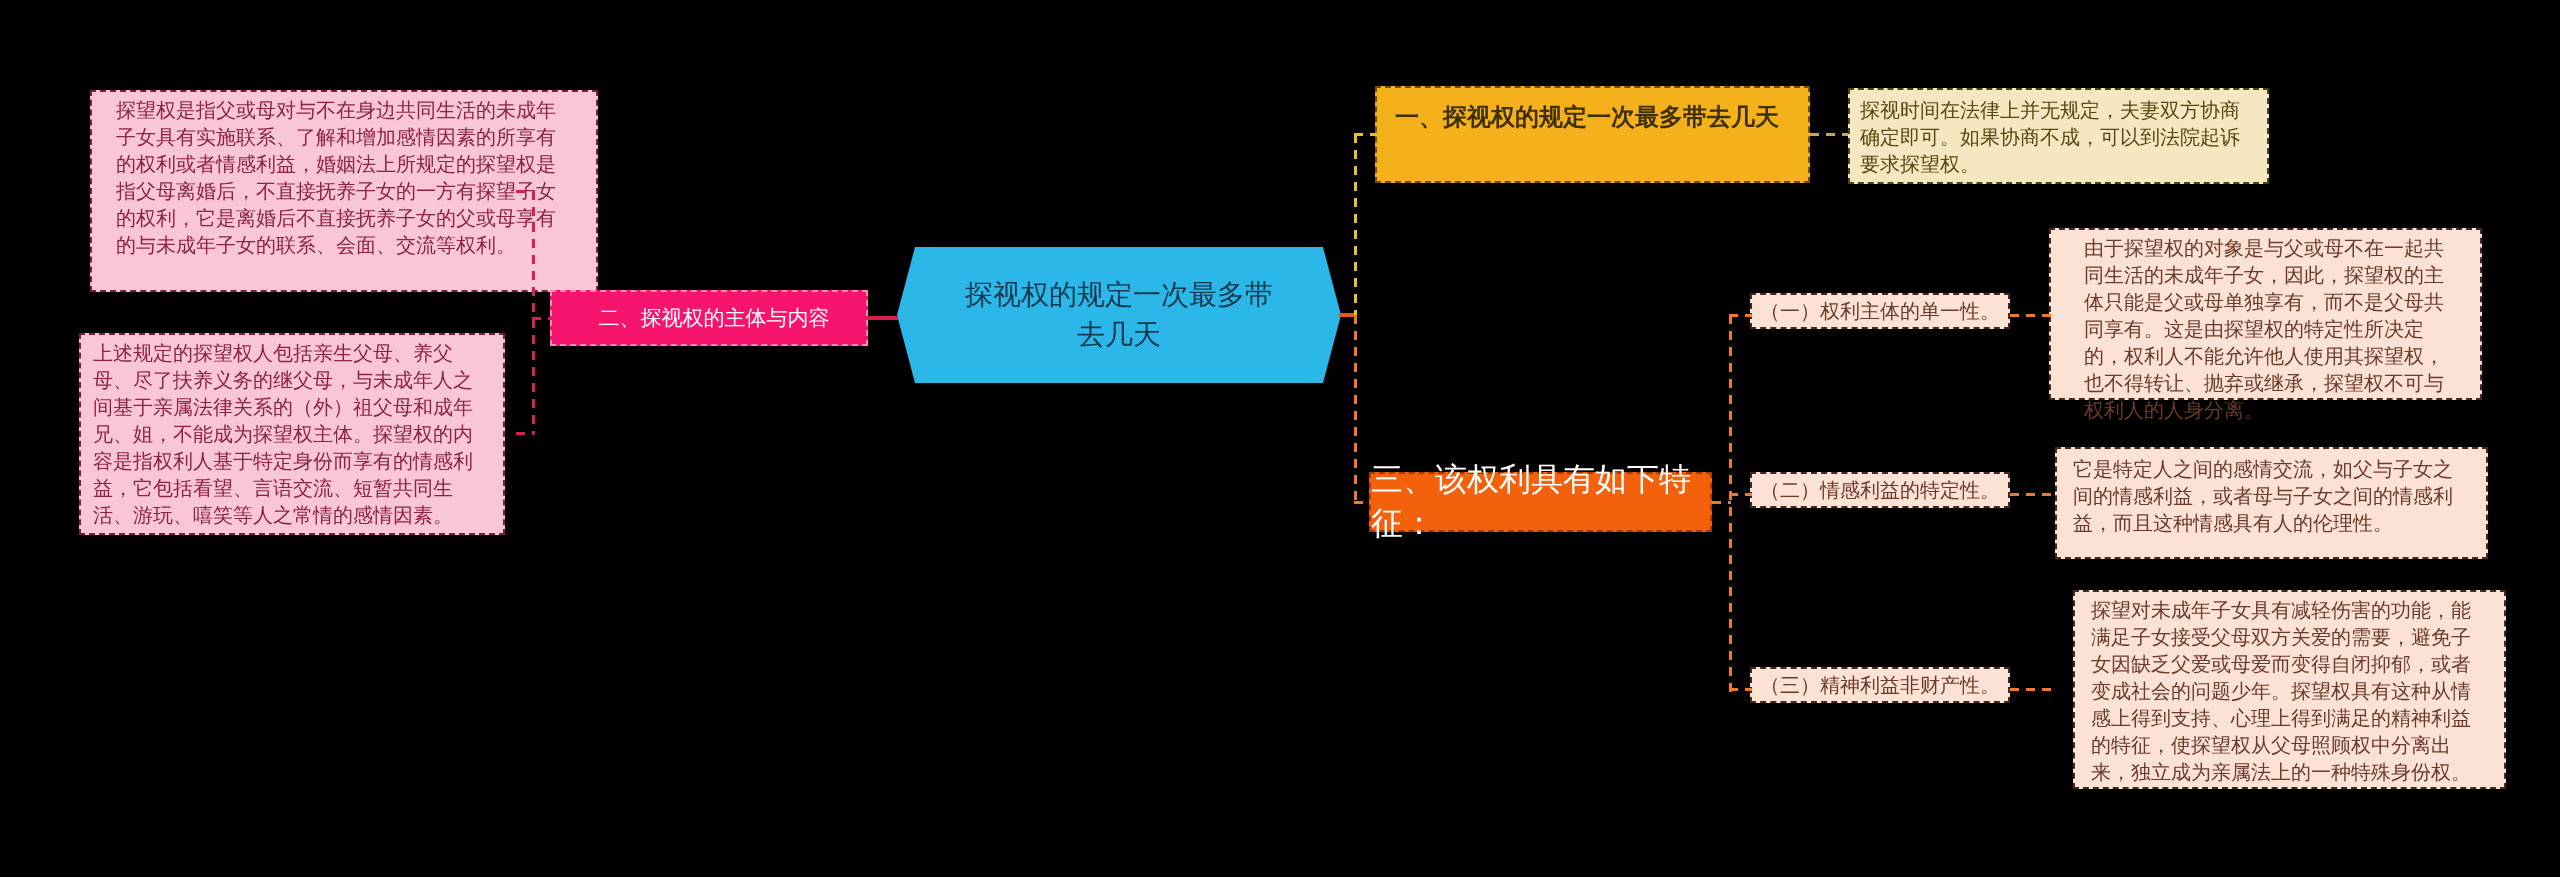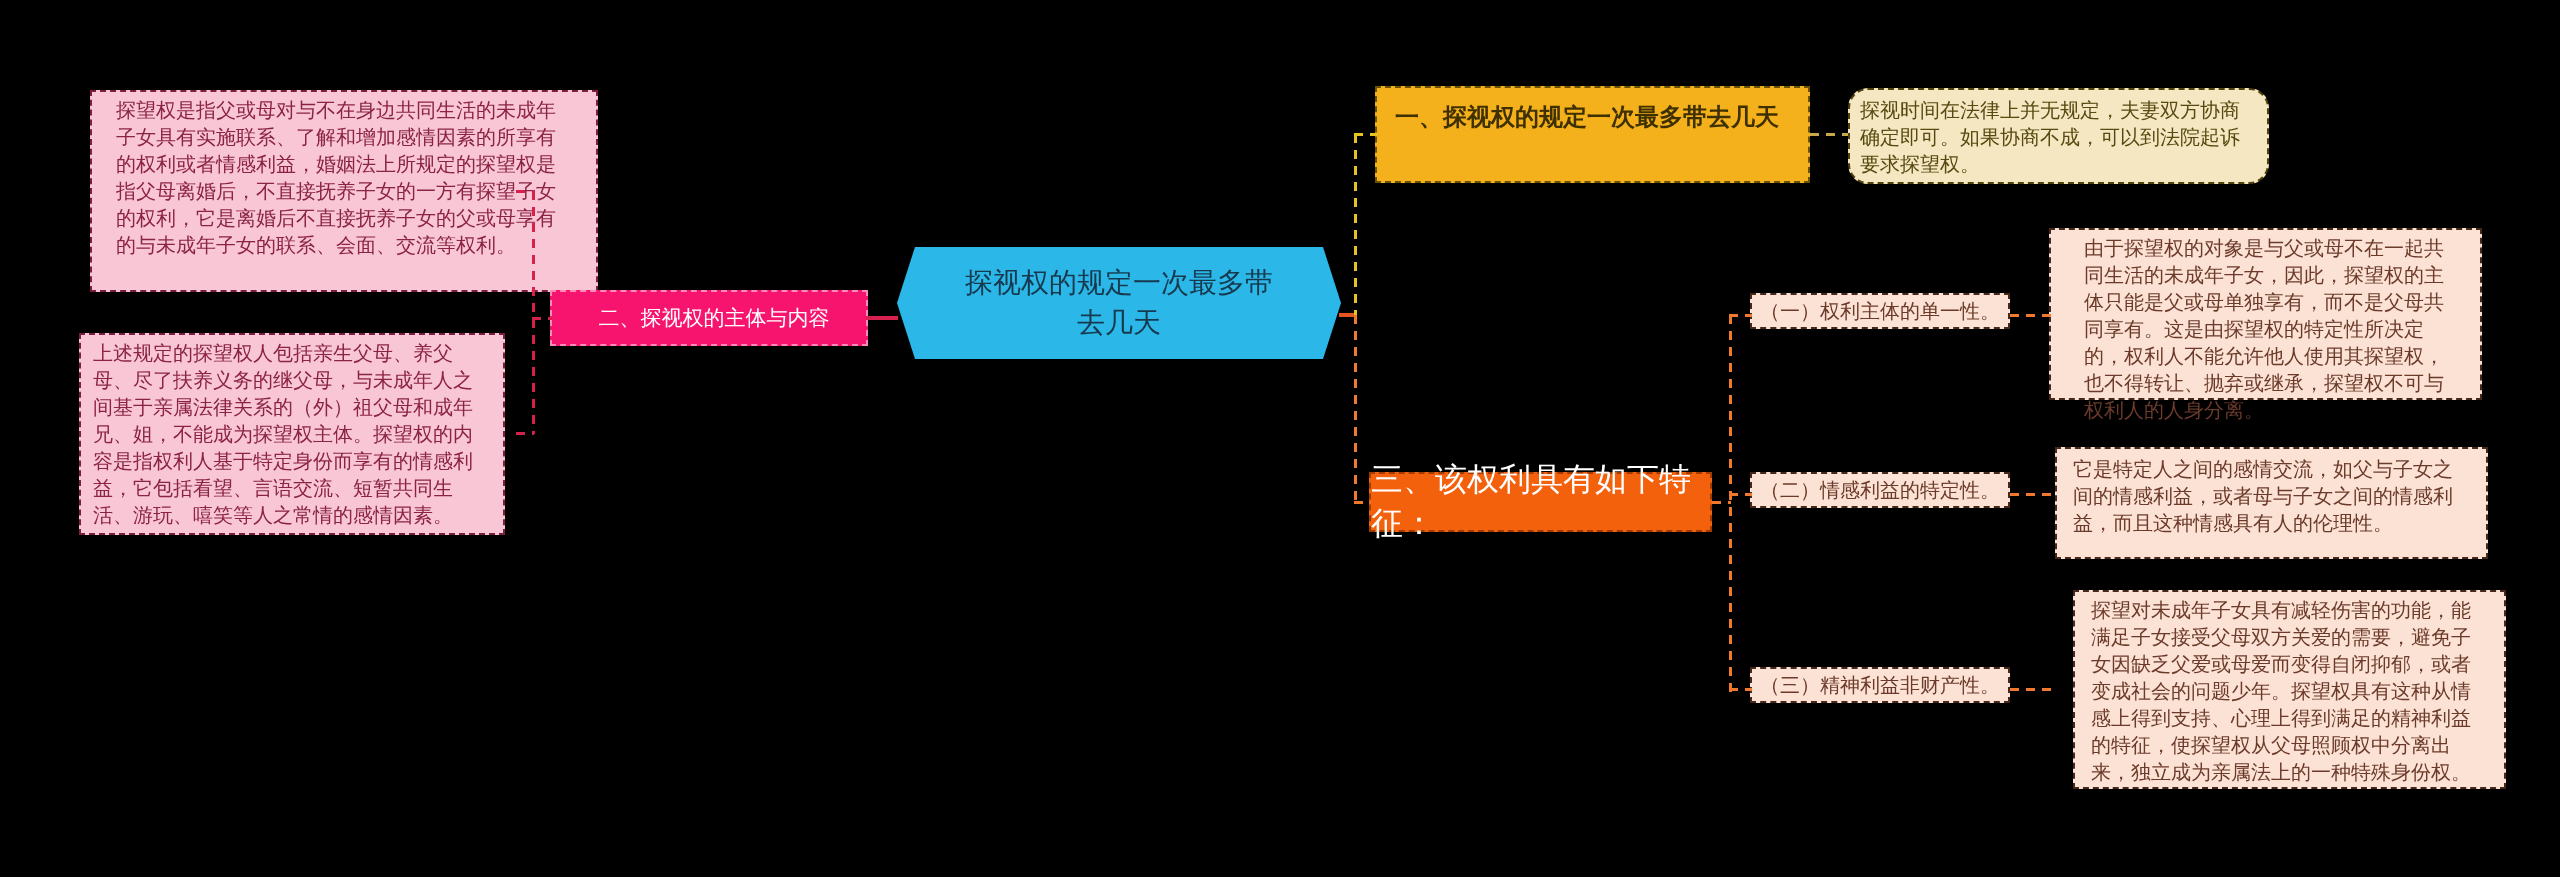--- a/index.html
+++ b/index.html
@@ -8,21 +8,21 @@
     background:var(--background,#000);
     font-family:"Liberation Sans","DejaVu Sans",sans-serif;
   }
   
   .note{
     position:absolute;box-sizing:border-box;
     font-size:20px;line-height:27px;letter-spacing:0;
     border:2px dashed transparent;
   }
   .note-pink{background:var(--pink-note-bg);color:var(--pink-note-text);border-color:#7c1f3e;}
-  .note-cream{background:var(--cream-note-bg);color:var(--cream-note-text);border-color:#4f430a;border-radius:20px;}
+  .note-cream{background:var(--cream-note-bg);color:var(--cream-note-text);border-color:#4f430a;}
   .note-peach{background:var(--peach-note-bg);color:var(--peach-note-text);border-color:#46281a;}
 
   #left-note-1{left:90px;top:90px;width:508px;height:202px;padding:5px 24px;}
   #left-note-2{left:79px;top:333px;width:426px;height:202px;padding:5px 12px;}
   #branch1-note{left:1848px;top:88px;width:421px;height:96px;padding:7px 10px;}
   #feature-note-1{left:2049px;top:228px;width:433px;height:172px;padding:5px 33px;}
   #feature-note-2{left:2049px;top:447px;width:433px;height:112px;padding:7px 16px;margin-left:6px;}
   #feature-note-3{left:2049px;top:590px;width:433px;height:199px;padding:5px 16px;margin-left:24px;}
 
   
@@ -52,21 +52,21 @@
     border:2px dashed #46281a;box-sizing:border-box;
     display:flex;align-items:center;justify-content:center;
     font-size:20px;
   }
   #feature-node-1{top:293px;}
   #feature-node-2{top:472px;}
   #feature-node-3{top:667px;}
 
   
   #central-topic{
-    position:absolute;left:897px;top:247px;width:444px;height:112px;
+    position:absolute;left:897px;top:247px;width:444px;height:136px;
     background:var(--central-bg);color:var(--central-text);
     clip-path:polygon(18px 0,calc(100% - 18px) 0,100% 50%,calc(100% - 18px) 100%,18px 100%,0 50%);
     display:flex;align-items:center;justify-content:center;
   }
   #central-topic p{margin:0;width:316px;text-align:center;font-size:28px;line-height:40px;}
 
   
   .dash-h{position:absolute;height:3px;background:repeating-linear-gradient(90deg,var(--c) 0 9px,transparent 9px 16px);}
   .dash-v{position:absolute;width:3px;background:repeating-linear-gradient(180deg,var(--c) 0 9px,transparent 9px 16px);}
   .solid-h{position:absolute;height:4px;}

